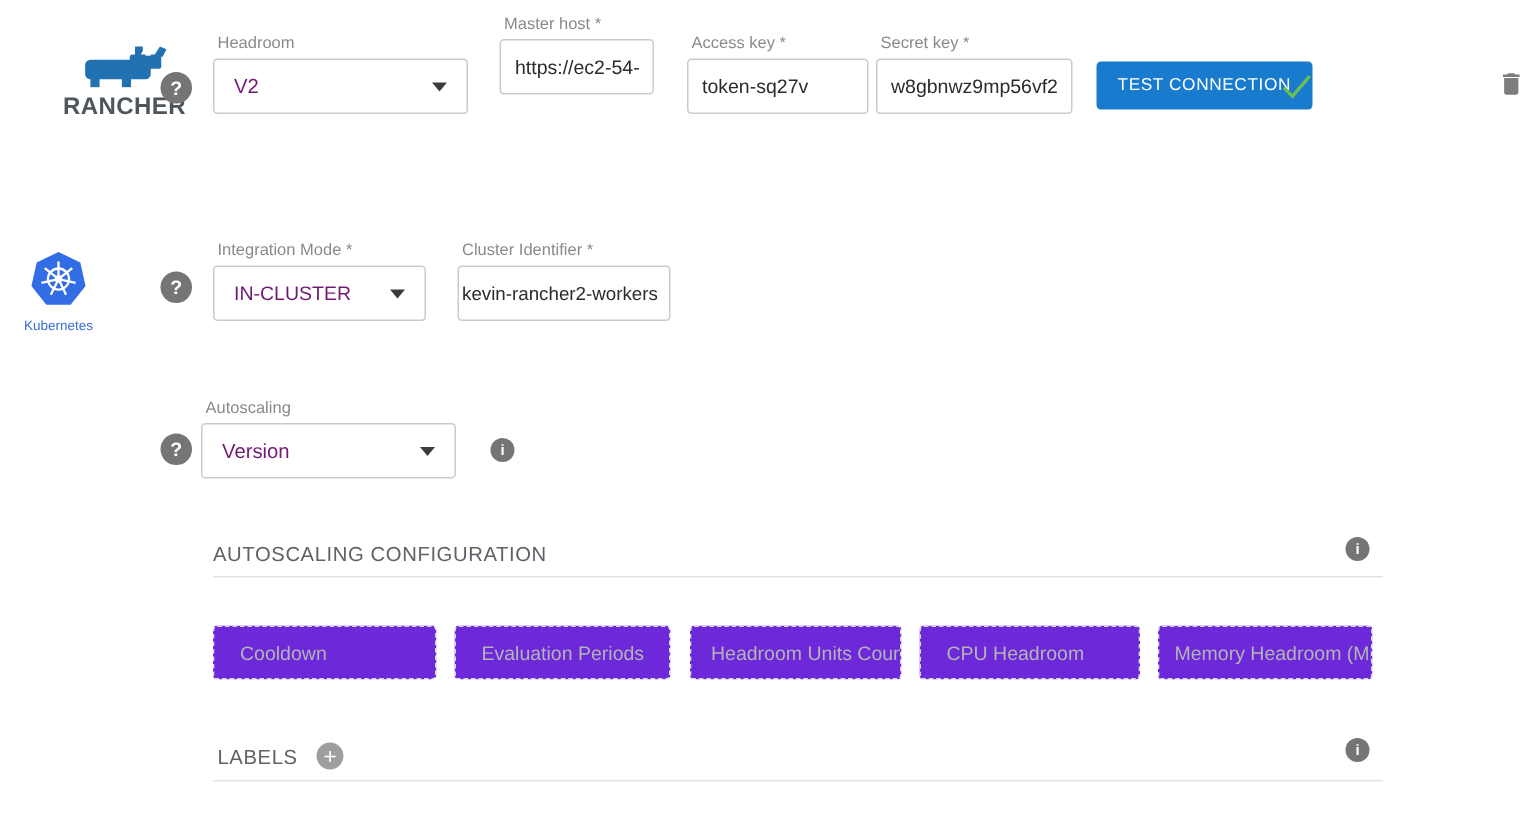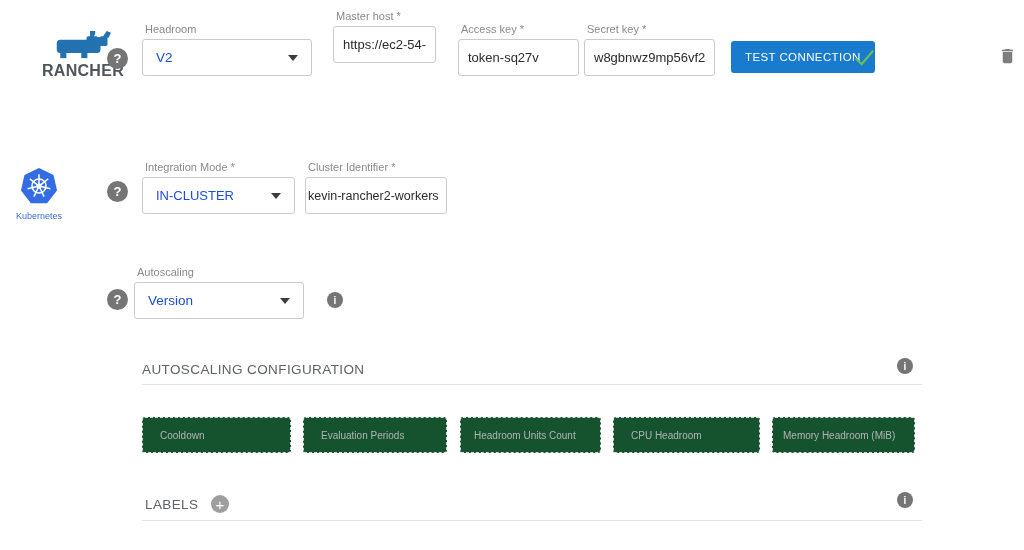--- a/index.html
+++ b/index.html
@@ -11,21 +11,21 @@
   
   .field{position:absolute;}
   .field .flabel{
     position:absolute;top:-16px;left:3px;font-size:11px;color:#8a8a8a;white-space:nowrap;
   }
   .box{
     border:1px solid #cbcbcb;border-radius:3px;height:37px;box-sizing:border-box;
     background:#fff;display:flex;align-items:center;
   }
   .select{justify-content:space-between;padding:0 13px 0 13px;cursor:pointer;}
-  .select .val{font-size:13.5px;color:#1d4ed8;}
+  .select .val{font-size:13.5px;color:#701a75;}
   .caret{width:0;height:0;border-left:5px solid transparent;border-right:5px solid transparent;border-top:6px solid #3c3c3c;}
   input.text-input{
     width:100%;height:37px;border:1px solid #cbcbcb;border-radius:3px;margin:0;
     padding:0 9px;font-size:13px;color:#2b2b2b;font-family:inherit;box-sizing:border-box;outline:none;
     white-space:nowrap;overflow:hidden;
   }
   .help-circle{
     width:21px;height:21px;border-radius:50%;background:#757575;color:#fff;
     font-size:13px;font-weight:bold;display:flex;align-items:center;justify-content:center;cursor:pointer;
   }
@@ -37,22 +37,22 @@
     width:18px;height:18px;border-radius:50%;background:#9e9e9e;color:#fff;
     font-size:15px;font-weight:normal;line-height:1;display:flex;align-items:center;justify-content:center;cursor:pointer;
   }
   .btn-primary{
     position:absolute;background:#187bcd;color:#fff;border:none;border-radius:3px;
     height:32px;padding:0 14px;font-size:11.5px;letter-spacing:.4px;font-family:inherit;cursor:pointer;
   }
   .section-header{font-size:13.5px;color:#5f6368;letter-spacing:.4px;}
   .divider{position:absolute;height:1px;background:#e3e3e3;}
   .disabled-field{
-    position:absolute;border:1px dashed #d9d9d9;background:#14532d;border-radius:3px;height:36px;
-    display:flex;align-items:center;padding-left:17px;font-size:10px;color:#b4b4b4;box-sizing:border-box;
+    position:absolute;border:1px dashed #d9d9d9;background:#6d28d9;border-radius:3px;height:36px;
+    display:flex;align-items:center;padding-left:17px;font-size:13px;color:#b4b4b4;box-sizing:border-box;
     white-space:nowrap;overflow:hidden;
   }
   .rancher-wrap{position:absolute;left:8px;top:30px;width:94px;text-align:center;margin-left:28px;}
   .rancher-text{font-size:16px;font-weight:bold;color:#4e555b;letter-spacing:.3px;margin-top:-2px;}
   .k8s-wrap{position:absolute;left:14px;top:167px;width:50px;text-align:center;}
   .k8s-label{font-size:9px;color:#3b6fd6;margin-top:1px;}
 </style>
 </head>
 <body>
 
@@ -121,21 +121,21 @@
     </g>
     <circle cx="20" cy="19.5" r="2.6" fill="#ffffff"></circle>
   </svg>
   <div class="k8s-label">Kubernetes</div>
 </div>
 
 <div class="abs help-circle" style="left:107px;top:181px;">?</div>
 
 <div class="field" style="left:142px;top:177px;width:157px;">
   <span class="flabel">Integration Mode *</span>
-  <div class="box select" style="width:153px;">
+  <div class="box select" style="width:142px;">
     <span class="val" style="font-size:13px;">IN-CLUSTER</span>
     <span class="caret"></span>
   </div>
 </div>
 
 <div class="field" style="left:305px;top:177px;width:142px;">
   <span class="flabel">Cluster Identifier *</span>
   <input class="text-input" style="font-size: 12.5px; padding: 0px 2px;" type="text" value="kevin-rancher2-workers">
 </div>
 

